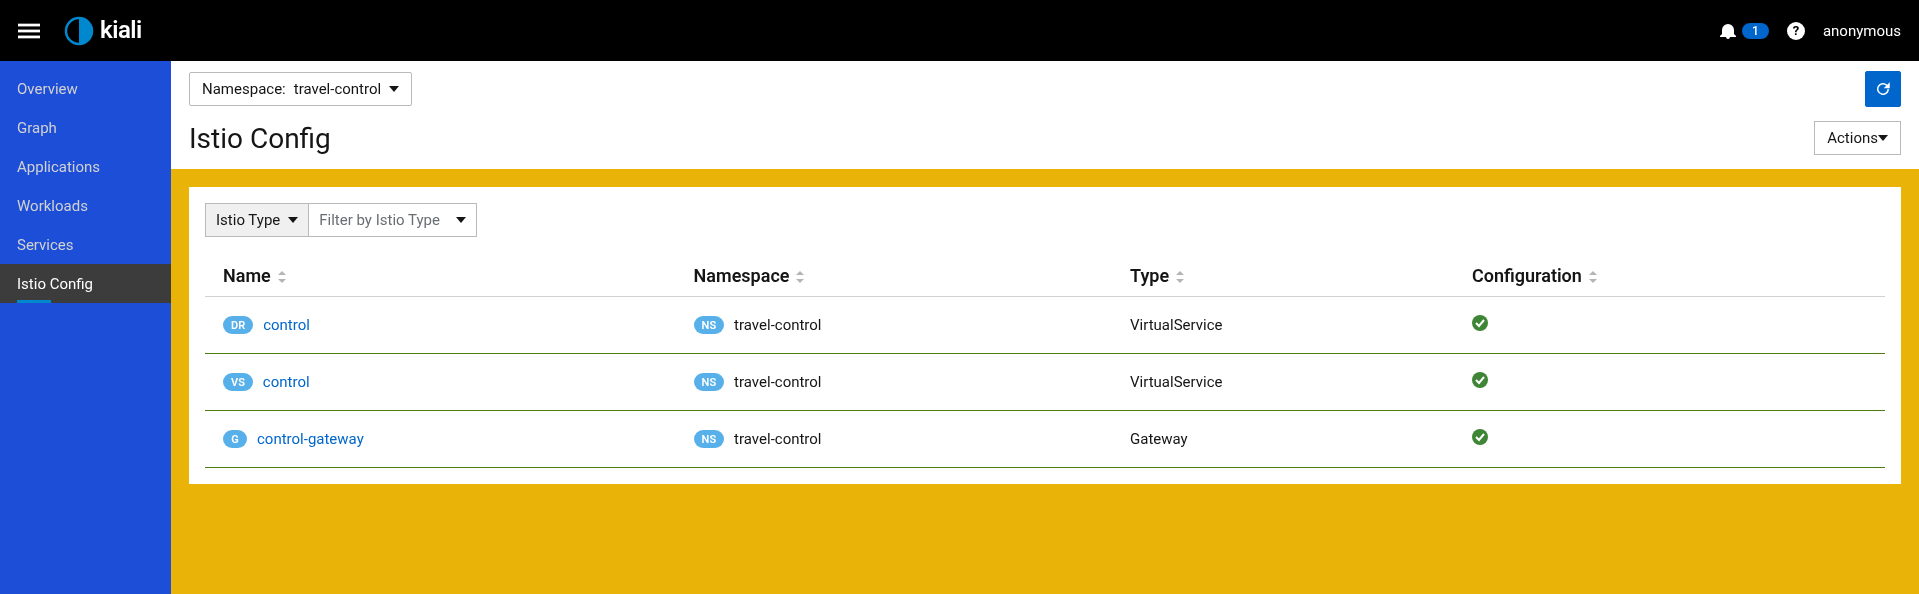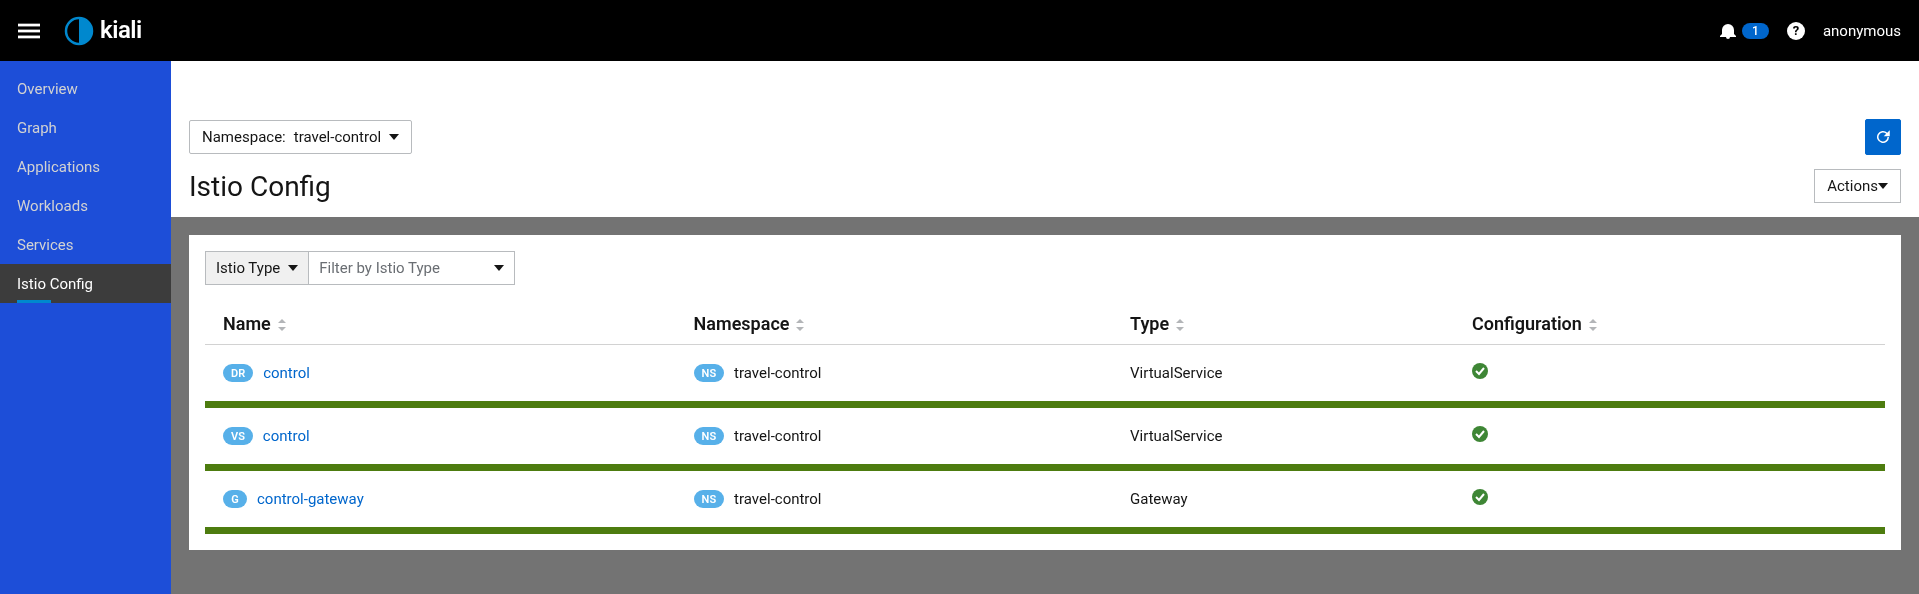--- a/index.html
+++ b/index.html
@@ -50,21 +50,21 @@
       position: relative;
     }
     .sidebar-item.active::after {
       content:"";
       position:absolute;
       left:17px; bottom:0;
       width:34px; height:3px;
       background:#0088ce;
     }
 
-    .main { flex: 1; background: #737373; display:flex; flex-direction:column;margin-top:48px; }
+    .main { flex: 1; background: #eab308; display:flex; flex-direction:column; }
     .toolbar-area {
       background: #fff;
       padding: 10px 18px 14px;
     }
     .ns-row { display:flex; align-items:center; gap:16px; }
     .ns-selector {
       border:1px solid #b8bbbe;
       border-radius:2px;
       height:34px;
       display:flex; align-items:center;
@@ -115,40 +115,40 @@
       padding:16px 10px;
       display:flex; align-items:center; gap:8px;
       font-size:15px;
       cursor:pointer;
     }
     .filter-value {
       border:1px solid #b8bbbe;
       border-left:none;
       background:#fff;
       height:34px;
-      width:206px;
+      width:168px;
       padding:0 10px;
       display:flex; align-items:center; justify-content:space-between;
       font-size:15px;
       color:#6a6e73;
       cursor:pointer;
     }
 
     table { width:100%; border-collapse:collapse; }
     thead th {
       text-align:left;
       font-size:18px;
       font-weight:600;
       padding: 10px 18px;
       border-bottom:1px solid #d2d2d2;
     }
     thead th .sort-ic { display:inline-flex; vertical-align:middle; margin-left:6px; opacity:0.5; }
     tbody td {
       padding: 18px 18px;
-      border-bottom:7px solid #4d7c0f;
+      border-bottom:1px solid #4d7c0f;
       font-size:15px;
       vertical-align:middle;
     }
     .ns-badge, .type-badge {
       display:inline-flex;
       align-items:center;
       justify-content:center;
       background:#57b0e9;
       color:#fff;
       font-size:11px;

